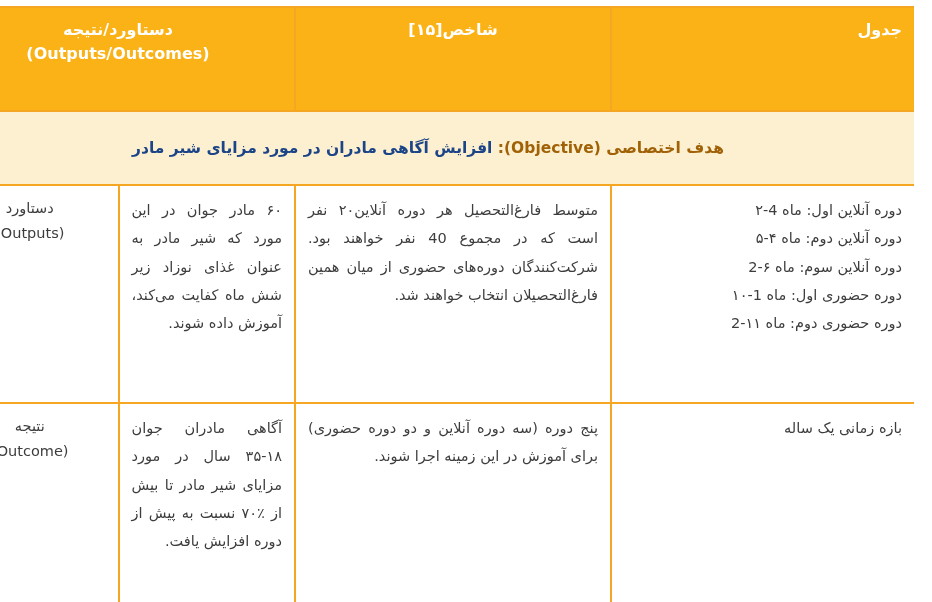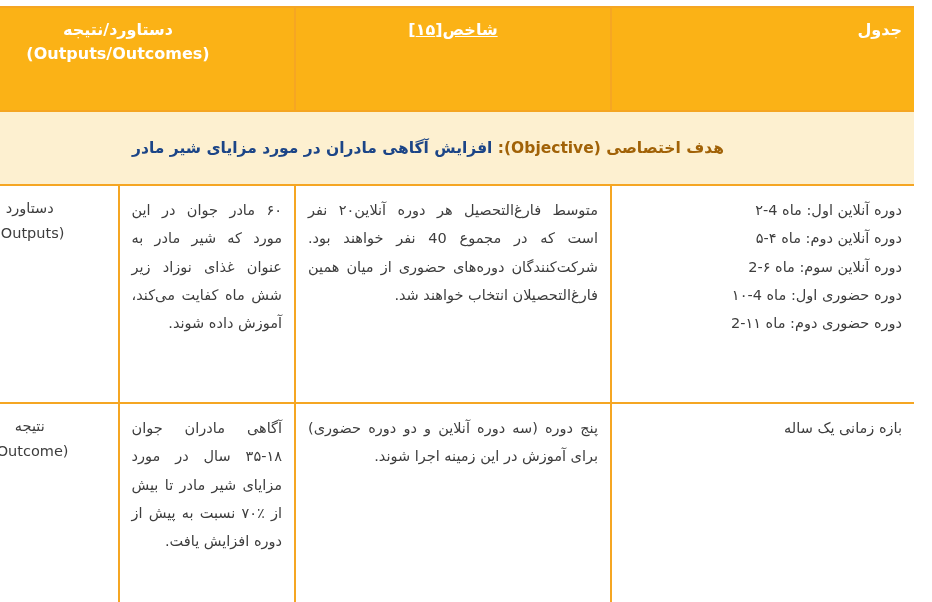--- a/index.html
+++ b/index.html
@@ -38,21 +38,21 @@
     font-weight: bold;
     font-size: 16px;
     text-align: center;
     vertical-align: middle;
     height: 82px;
     border-color: #fbb216;
     border-bottom: 2px solid #fbb216;
     line-height: 1.5;
   }
   thead th.col-jadval { width: 278px; }
-  thead th.col-shakhes { width: 290px; text-decoration: underline; }
+  thead th.col-shakhes { width: 290px; }
   thead th.col-outcome { width: 328px; }
   .hdr-line2 { display: block; }
 
   
   tr.objective-row td {
     background: #fdf0d0;
     color: #1c4587;
     font-weight: bold;
     font-size: 15.5px;
     text-align: center;
@@ -121,21 +121,21 @@
           <span class="obj-label">هدف اختصاصی (Objective):</span>
           <span>افزایش آگاهی مادران در مورد مزایای شیر مادر</span>
         </td>
       </tr>
 
       <tr class="body-row row1">
         <td class="cell first-body">
           <span class="line">دوره آنلاین اول: ماه 4-۲</span>
           <span class="line">دوره آنلاین دوم: ماه ۴-۵</span>
           <span class="line">دوره آنلاین سوم: ماه ۶-2</span>
-          <span class="line">دوره حضوری اول: ماه 4-۱۰</span>
+          <span class="line">دوره حضوری اول: ماه 1-۱۰</span>
           <span class="line">دوره حضوری دوم: ماه ۱۱-2</span>
         </td>
         <td class="cell first-body">متوسط فارغ‌التحصیل هر دوره آنلاین۲۰ نفر است که در مجموع 40 نفر خواهند بود. شرکت‌کنندگان دوره‌های حضوری از میان همین فارغ‌التحصیلان انتخاب خواهند شد.</td>
         <td class="cell first-body cell-outputs">۶۰ مادر جوان در این مورد که شیر مادر به عنوان غذای نوزاد زیر شش ماه کفایت می‌کند، آموزش داده شوند.</td>
         <td class="label-cell first-body">
           <span class="lbl-en">دستاورد</span>
           <span class="lbl-en">(Outputs)</span>
         </td>
       </tr>
 

